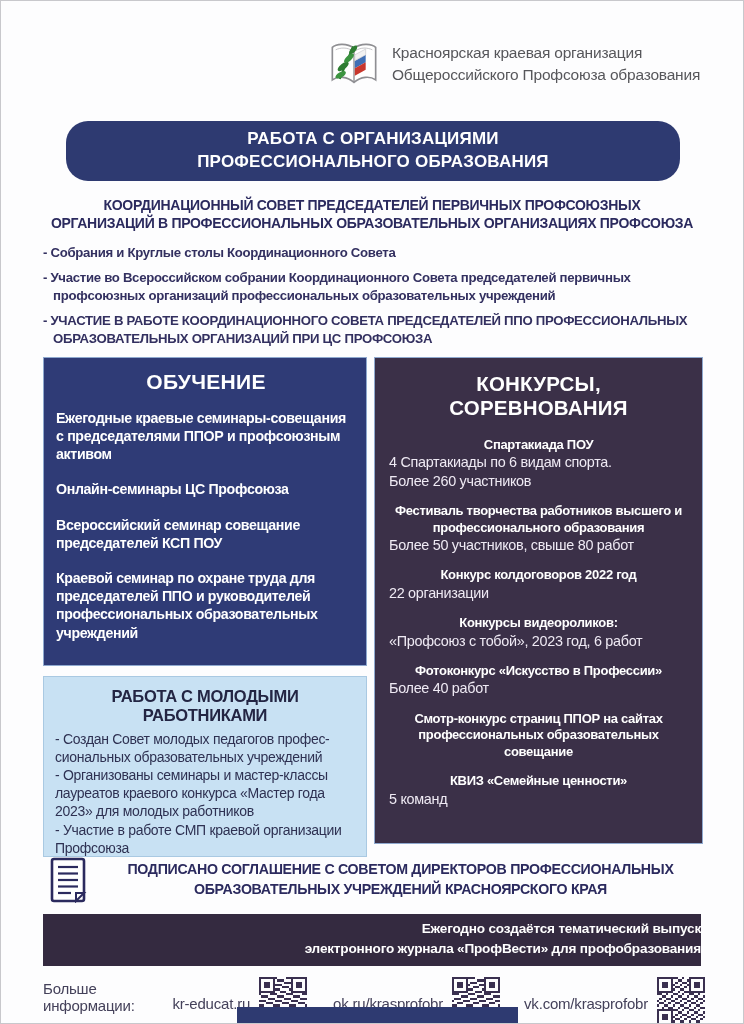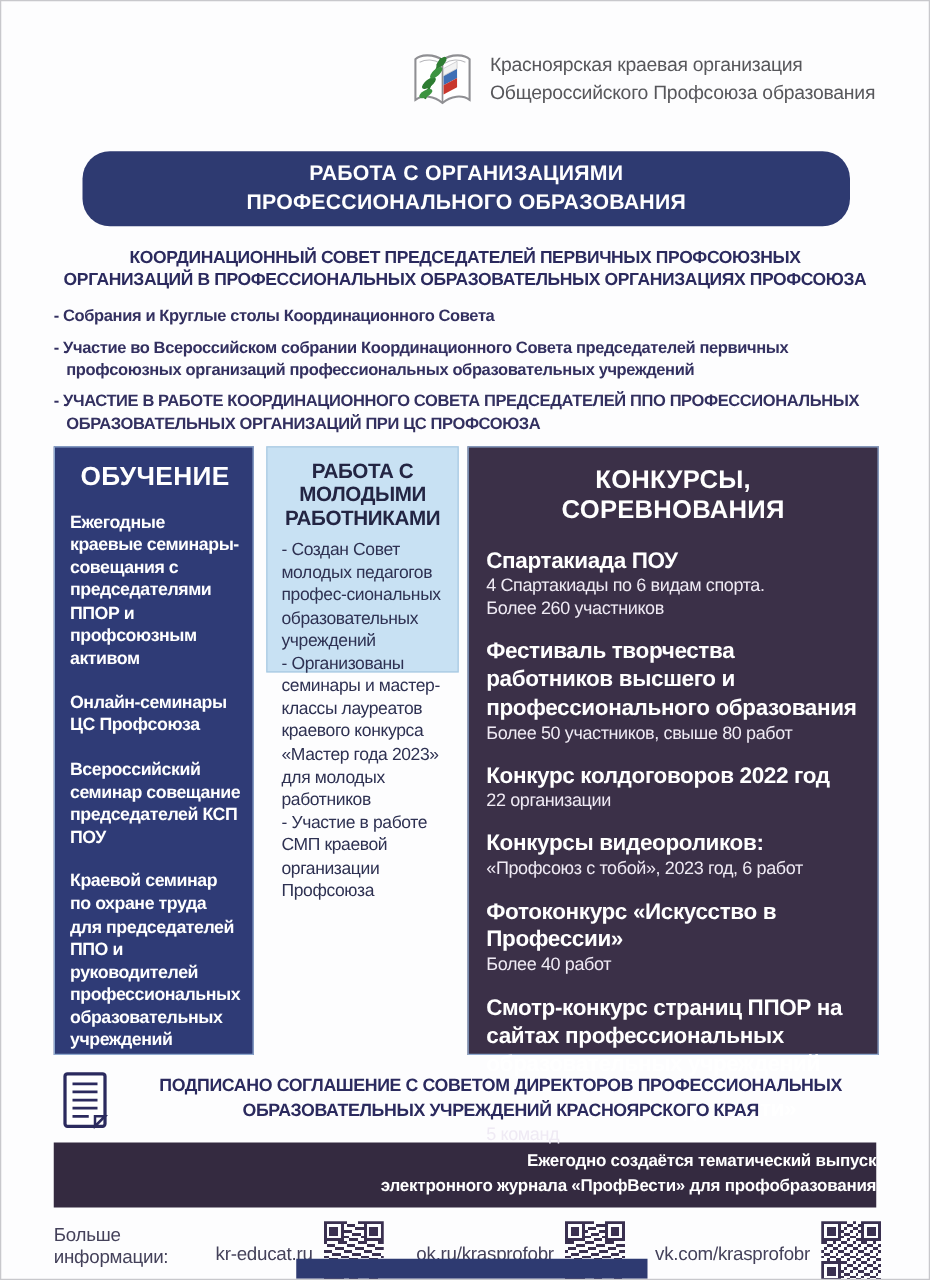--- a/index.html
+++ b/index.html
@@ -21,32 +21,32 @@
   
   .coord-heading { margin-top:15px; text-align:center; font-weight:bold;
     font-size:14px; letter-spacing:-0.3px; line-height:1.32; color:#2b2a5e; }
   
   .bullets { margin:11px 38px 0 42px; color:#333060; font-weight:bold;
     font-size:13.2px; letter-spacing:-0.3px; }
   .bullets p { line-height:1.32; margin-bottom:8px; padding-left:10px; text-indent:-10px; }
   .bullets p.caps { margin-top:3px; }
   
   .columns { display:flex; gap:7px; margin:10px 40px 0 42px; height:487px; }
-  .left-col { width:324px; display:flex; gap:10px; }
+  .left-col { width:324px; display:flex; flex-direction:column; gap:10px; }
   .box-title { text-align:center; font-weight:bold; color:#ffffff; }
   .training-box { flex:1; background:#2f3b76; border:1px solid #8fa9cf; padding:9px 10px 6px 12px; color:#fff; }
   .training-box .box-title { font-size:21px; margin:3px 0 15px; letter-spacing:0.3px; }
   .training-box p { font-weight:bold; font-size:14.2px; letter-spacing:-0.35px; line-height:1.28; margin-bottom:17px; }
   .youth-box { height:181px; background:#c8e1f3; border:1px solid #a9c9e2; padding:9px 11px; color:#2e3152; }
   .youth-box .box-title { color:#232543; font-size:16.5px; letter-spacing:-0.3px; margin:1px 0 5px; }
   .youth-box p { font-size:14px; letter-spacing:-0.3px; line-height:1.3; }
   .contests-box { flex:1; background:#3b3048; border:1px solid #8fa9cf; padding:10px 14px 6px; color:#fff; }
   .contests-box .box-title { font-size:20.5px; margin:4px 0 17px; letter-spacing:0.2px; }
   .citem { margin-bottom:13px; }
-  .cname { font-weight:bold; font-size:18px; letter-spacing:-0.3px; line-height:1.27; }
+  .cname { font-weight:bold; font-size:13px; letter-spacing:-0.3px; line-height:1.27;text-align:center; }
   .cdetail { font-size:14.4px; letter-spacing:-0.3px; line-height:1.27; color:#efeaf4; }
   
   .agreement-row { display:flex; align-items:center; gap:15px; margin:13px 46px 0 48px; }
   .doc-icon { width:40px; height:46px; flex:0 0 auto; }
   .agreement-text { flex:1; text-align:center; font-weight:bold; font-size:14.2px;
     letter-spacing:-0.3px; line-height:1.4; color:#2b2a5e; }
   
   .journal-bar { margin:11px 42px 0; background:#342a40; color:#ffffff; text-align:right;
     font-weight:bold; font-size:13.6px; letter-spacing:-0.2px; line-height:1.5; padding:5px 0 6px; }
   
@@ -139,21 +139,21 @@
       </div>
       <div class="citem">
         <div class="cname">Конкурсы видеороликов:</div>
         <div class="cdetail">«Профсоюз с тобой», 2023 год, 6 работ</div>
       </div>
       <div class="citem">
         <div class="cname">Фотоконкурс «Искусство в Профессии»</div>
         <div class="cdetail">Более 40 работ</div>
       </div>
       <div class="citem">
-        <div class="cname">Смотр-конкурс страниц ППОР на сайтах профессиональных образовательных учреждений</div>
+        <div class="cname">Смотр-конкурс страниц ППОР на сайтах профессиональных образовательных совещание</div>
       </div>
       <div class="citem">
         <div class="cname">КВИЗ «Семейные ценности»</div>
         <div class="cdetail">5 команд</div>
       </div>
     </section>
   </div>
 
   <div class="agreement-row">
     <svg class="doc-icon" viewBox="0 0 40 46">

